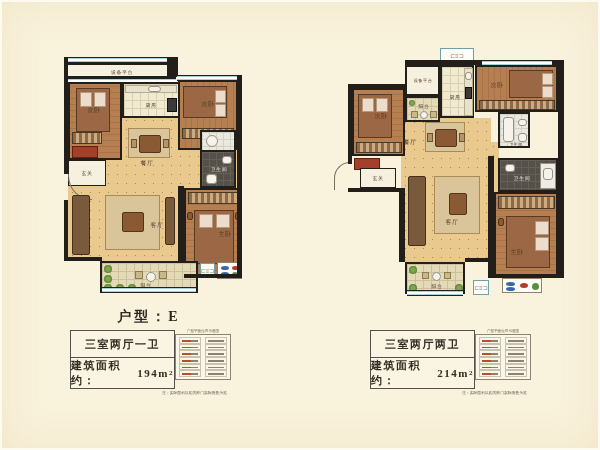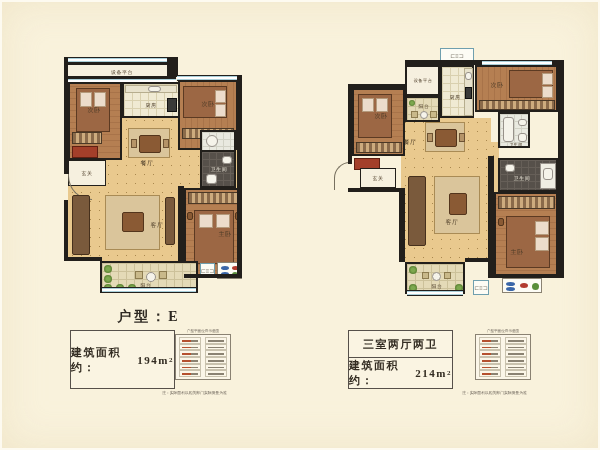--- a/index.html
+++ b/index.html
@@ -282,20 +282,21 @@
     <div class="wall" style="left:6px;top:38px;width:4px;height:80px"></div>
     <div class="wall" style="left:6px;top:142px;width:51px;height:4px"></div>
     <div class="wall" style="left:57px;top:142px;width:6px;height:74px"></div>
     <div class="wall" style="left:216px;top:14px;width:6px;height:218px"></div>
     <div class="wall" style="left:152px;top:228px;width:70px;height:4px"></div>
     <div class="wall" style="left:123px;top:212px;width:26px;height:4px"></div>
   </div>
 
   <div class="title" style="left:64px;top:308px;width:170px">户型：E</div>
   <div class="infobox" style="left:70px;top:330px;width:103px;height:57px">
+    <div class="inforow">三室两厅一卫</div>
     <div class="inforow">
       <span>建筑面积约：</span>
         <span>194</span>
         <span>m</span>
         <sup>2</sup>
     </div>
   </div>
   <div class="legend" style="left:175px;top:328px;width:56px">
     <div class="legtitle">户型平面位置示意图</div>
     <div class="legbox">
@@ -312,21 +313,21 @@
           <div class="cell g"></div>
           <div class="cell g"></div>
           <div class="cell g"></div>
           <div class="cell g"></div>
           <div class="cell g"></div>
       </div>
     </div>
   </div>
   <div class="note" style="left:100px;top:390px;width:130px">注：实际面积以相关部门实际测量为准</div>
 
-  <div class="infobox" style="left:348px;top:330px;width:103px;height:57px">
+  <div class="infobox" style="left:370px;top:330px;width:103px;height:57px">
     <div class="inforow">三室两厅两卫</div>
     <div class="inforow">
       <span>建筑面积约：</span>
         <span>214</span>
         <span>m</span>
         <sup>2</sup>
     </div>
   </div>
   <div class="legend" style="left:475px;top:328px;width:56px">
     <div class="legtitle">户型平面位置示意图</div>

